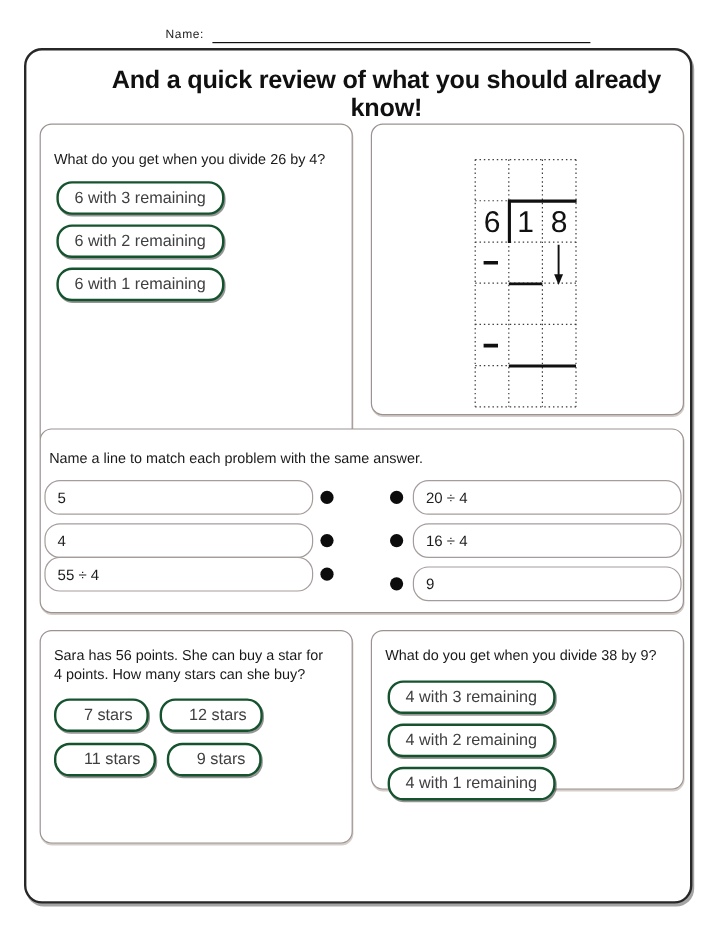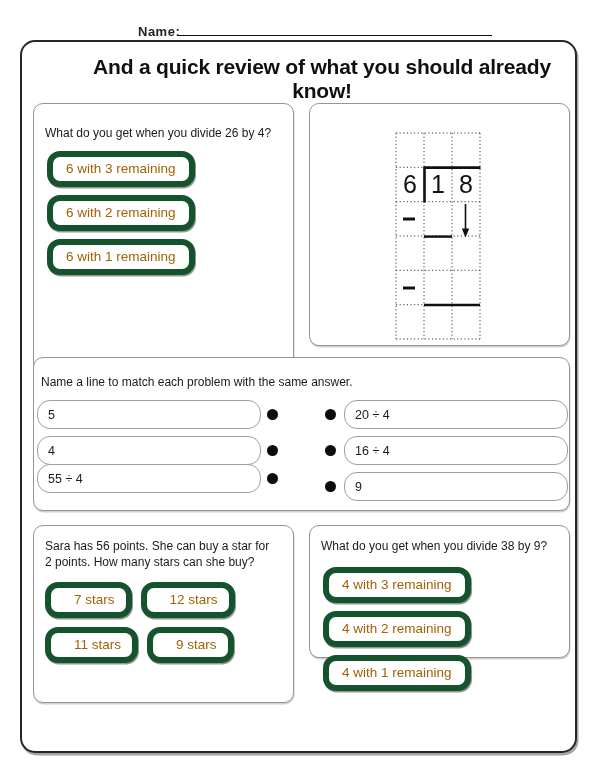--- a/index.html
+++ b/index.html
@@ -1,21 +1,21 @@
 <!DOCTYPE html>
 <html><head>
 <meta charset="utf-8">
 <style>
   * { margin:0; padding:0; box-sizing:border-box; }
   html,body { width:600px; height:776px; background:#ffffff;
               font-family:"Liberation Sans", sans-serif; color:#1c1c1c; }
   .page { position:relative; width:600px; height:776px; background:#fff; overflow:hidden; }
 
   
-  .name-label { position:absolute; left:138px; top:24px; font-size:13px; letter-spacing:0.5px; color:#222;font-weight:bold; }
+  .name-label { position:absolute; left:138px; top:24px; font-size:10px; letter-spacing:0.5px; color:#222; }
   .name-line  { position:absolute; left:177px; top:21px; width:315px; height:15px;
                 border-bottom:1.6px solid #111; }
 
   
   .main { position:absolute; left:20px; top:40px; width:557px; height:713px;
           border:2.4px solid #272727; border-radius:15px; background:#fff;
           box-shadow:1.5px 2.5px 0 rgba(90,90,90,.55); }
 
   .title { position:absolute; left:0; right:0; top:13px; text-align:center;
            font-size:21px; font-weight:bold; letter-spacing:-0.2px; color:#101010;padding-left:47px; }
@@ -23,22 +23,22 @@
   .panel { position:absolute; background:#fff; border:1.7px solid #9c9391;
            border-radius:10px; box-shadow:0.5px 1.5px 0 #d4cdca; }
   .p-q1  { left:11px;  top:61px;  width:261px; height:271px; }
   .p-div { left:287px; top:61px;  width:261px; height:243px; }
   .p-match { left:11px; top:315px; width:537px; height:154px; }
   .p-sara { left:11px;  top:483px; width:261px; height:178px; }
   .p-q2  { left:287px; top:483px; width:261px; height:133px; }
 
   .question { padding:21px 8px 0 11px; font-size:12px; line-height:16px; color:#1a1a1a; }
 
-  .pill { display:inline-block; width:fit-content; border:6px solid #14532d; border-radius:13px;
-          padding:4px 13px 5px 13px; font-size:13.5px; color:#a16207; background:#fff;
+  .pill { display:inline-block; width:fit-content; border:2px solid #14532d; border-radius:13px;
+          padding:4px 13px 5px 13px; font-size:13.5px; color:#404040; background:#fff;
           box-shadow:1px 1.5px 0 rgba(20,20,20,.45); cursor:pointer; }
   .pill-col { display:flex; flex-direction:column; align-items:flex-start; gap:8px;
               padding:10px 0 0 13px; }
   .pill-wrap { display:flex; flex-wrap:wrap; gap:9px 9px; padding:12px 14px 0 11px; }
   .pill-wrap .pill { padding:4px 11px 5px 23px; }
 
   
   .instruction { padding:17px 0 0 7px; font-size:12px; color:#1a1a1a; }
   .match-row { position:absolute; left:3px; height:29px; display:flex; align-items:center; }
   .mr-1 { top:42px; } .mr-2 { top:78px; } .mr-3 { top:106px; }
@@ -132,21 +132,21 @@
 
       <div class="match-row mr-3">
         <div class="m-item">55 ÷ 4</div>
         <div class="dot dot-l"></div>
         <div class="dot dot-r shift-down"></div>
         <div class="m-item m-right shift-down">9</div>
       </div>
     </div>
 
     <div class="panel p-sara">
-      <div class="question" style="padding-top:12px; padding-right:16px;">Sara has 56 points. She can buy a star for 2 points. How many stars can she buy?</div>
+      <div class="question" style="padding-top:12px; padding-right:16px;">Sara has 56 points. She can buy a star for 4 points. How many stars can she buy?</div>
       <div class="pill-wrap">
         <div class="pill">7 stars</div>
         <div class="pill">12 stars</div>
         <div class="pill">11 stars</div>
         <div class="pill">9 stars</div>
       </div>
     </div>
 
     <div class="panel p-q2">
       <div class="question" style="padding-top:12px;">What do you get when you divide 38 by 9?</div>

